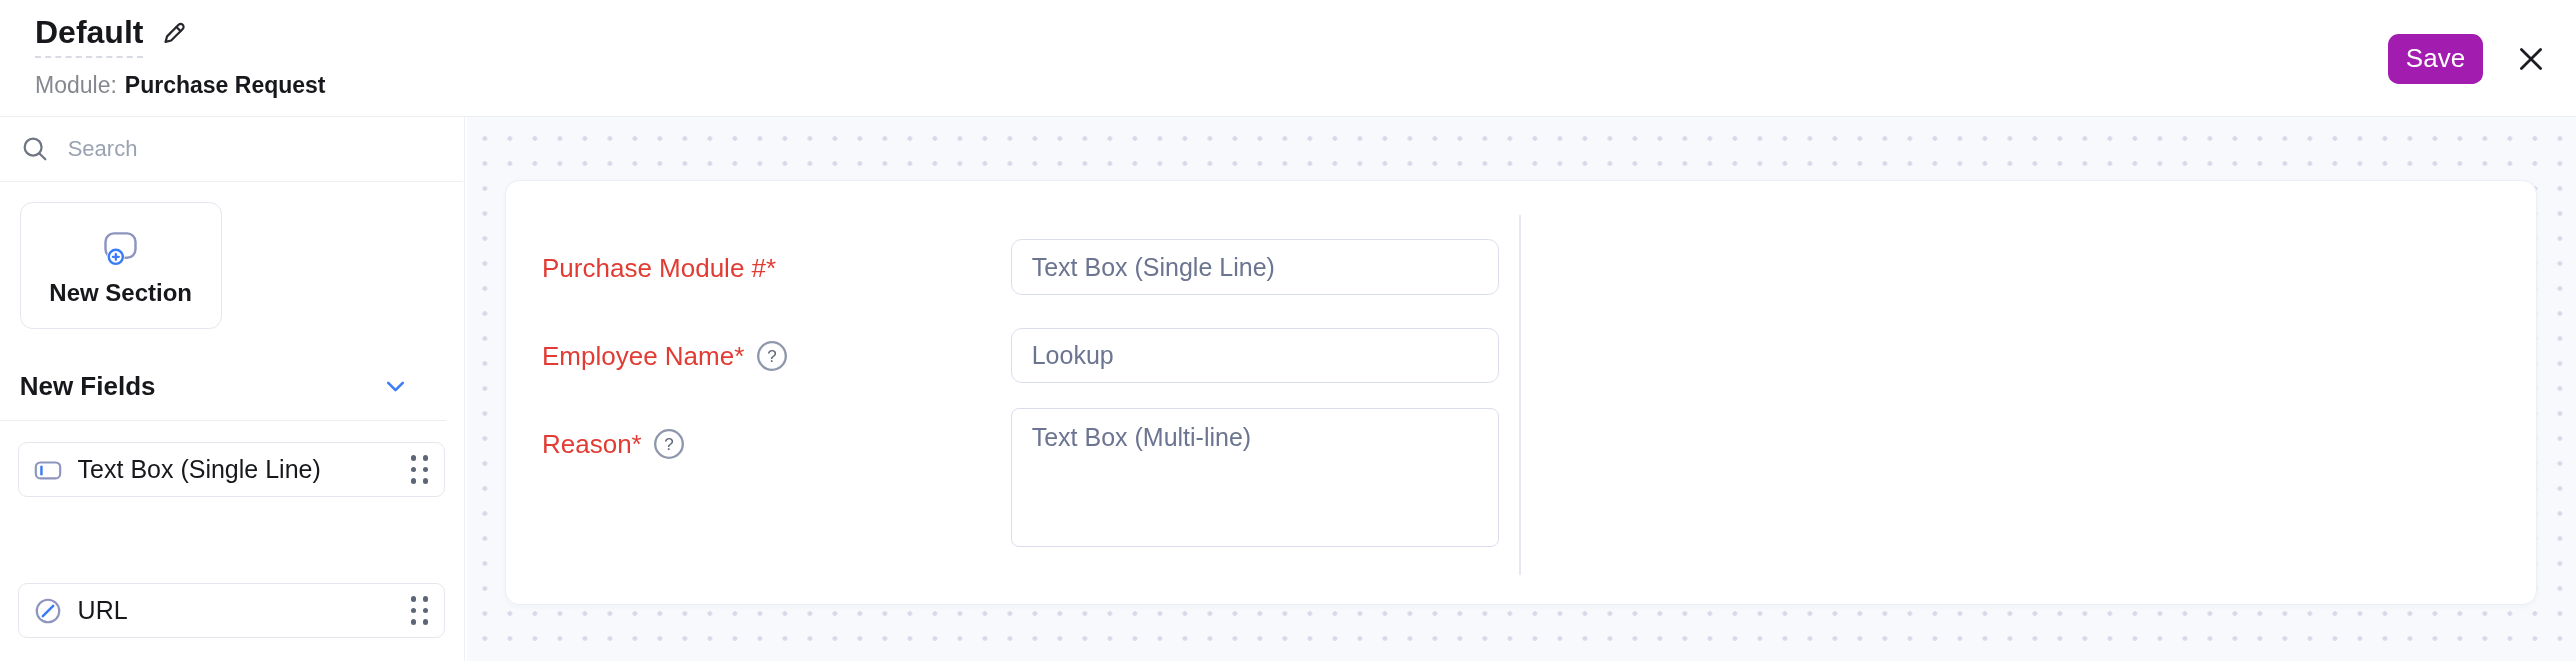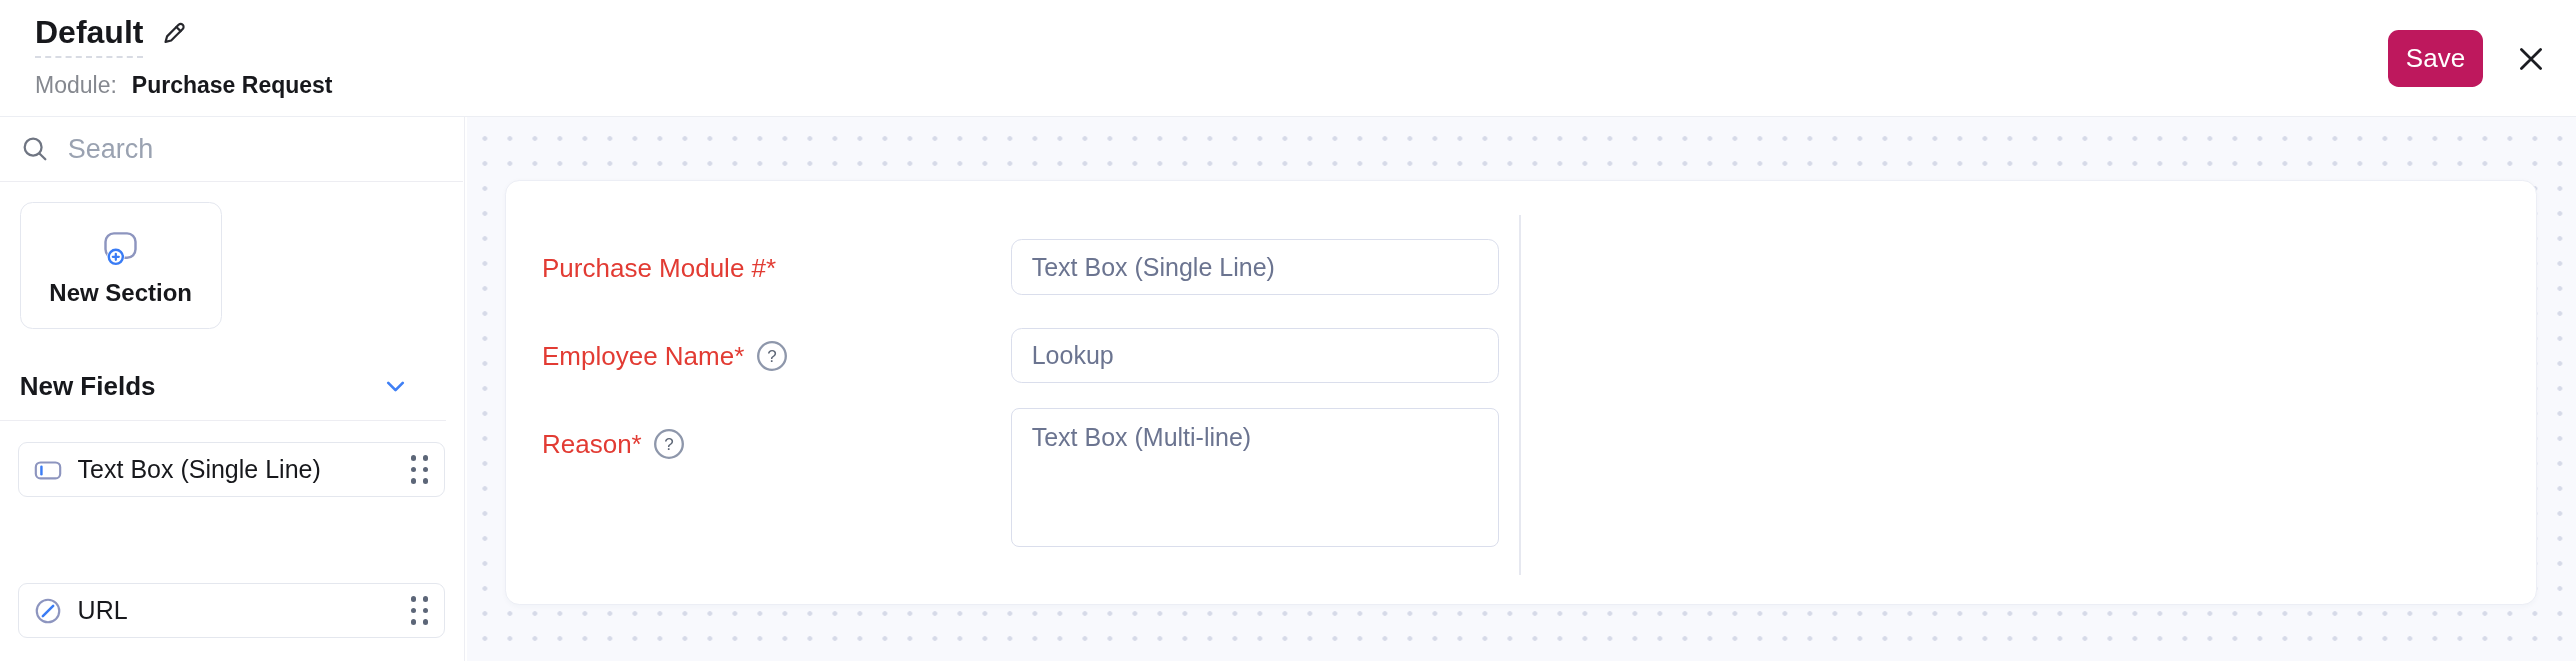--- a/index.html
+++ b/index.html
@@ -6,34 +6,34 @@
   html,body { width:2576px; height:662px; overflow:hidden;
     font-family:"Liberation Sans", sans-serif; background:#ffffff; color:#17181c; }
 
   
   .header { position:absolute; left:0; top:0; width:2576px; height:117px;
     background:#ffffff; border-bottom:1.8px solid #eceef3; }
   .title-row { position:absolute; left:35px; top:14.3px; display:flex; align-items:center; gap:16px; }
   .form-name { font-size:32px; font-weight:700; color:#17181c;
     border-bottom:2.7px dashed #d8dbe3; padding-bottom:4.5px; }
   .pencil { width:30px; height:30px; margin-top:-5.4px; cursor:pointer; }
-  .module-row { position:absolute; left:35px; top:72px; font-size:23px; display:flex; gap:15px; align-items:baseline; }
+  .module-row { position:absolute; left:35px; top:72px; font-size:23px; display:flex; gap:8px; align-items:baseline; }
   .module-label { color:#85888f; }
   .module-value { color:#17181c; font-weight:700; }
   .header-actions { position:absolute; right:27px; top:0; height:117px; display:flex; align-items:center; gap:30px; }
-  .save-btn { width:95px; height:57px; background:#be185d; color:#fff; font-size:26px;
+  .save-btn { width:95px; height:50px; background:#a21caf; color:#fff; font-size:26px;
     border:none; border-radius:10.7px; cursor:pointer; font-family:inherit; }
   .close-btn { width:36px; height:36px; cursor:pointer; display:flex; align-items:center; justify-content:center; }
 
   
   .sidebar { position:absolute; left:0; top:117px; width:465px; height:545px;
     background:#ffffff; border-right:1.8px solid #edeef3; }
   .search-row { position:absolute; left:0; top:0; width:463px; height:65px;
     border-bottom:1.8px solid #ededf2; display:flex; align-items:center; padding-left:19.7px; gap:18px; }
-  .search-input { border:none; outline:none; font-size:27px; color:#17181c; width:340px; font-family:inherit; }
+  .search-input { border:none; outline:none; font-size:22px; color:#17181c; width:340px; font-family:inherit; }
   .search-input::placeholder { color:#9aa2b1; }
 
   .cards-row { position:absolute; left:19.7px; top:85px; display:flex; gap:28px; }
   .palette-card { width:202px; height:127px; background:#fff; border:1.8px solid #e4e7ef; border-radius:12.5px;
     display:flex; flex-direction:column; align-items:center; justify-content:center; gap:10.7px; cursor:pointer; }
   .palette-card .plabel { font-size:24px; font-weight:700; color:#17181c; }
 
   .newfields-row { position:absolute; left:0; top:236px; width:446px; height:68px;
     border-bottom:1.8px solid #ededf2; display:flex; align-items:center; justify-content:space-between;
     padding:0 36px 0 19.7px; cursor:pointer; }

